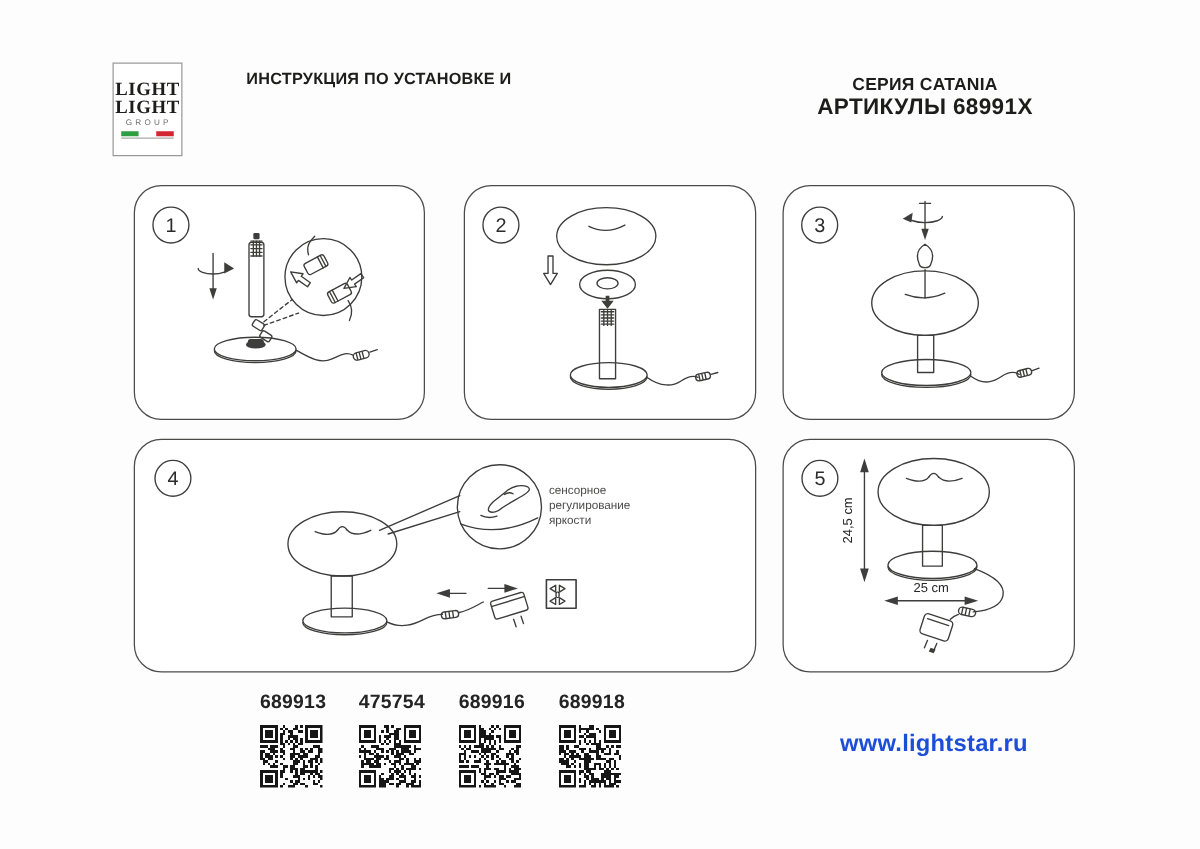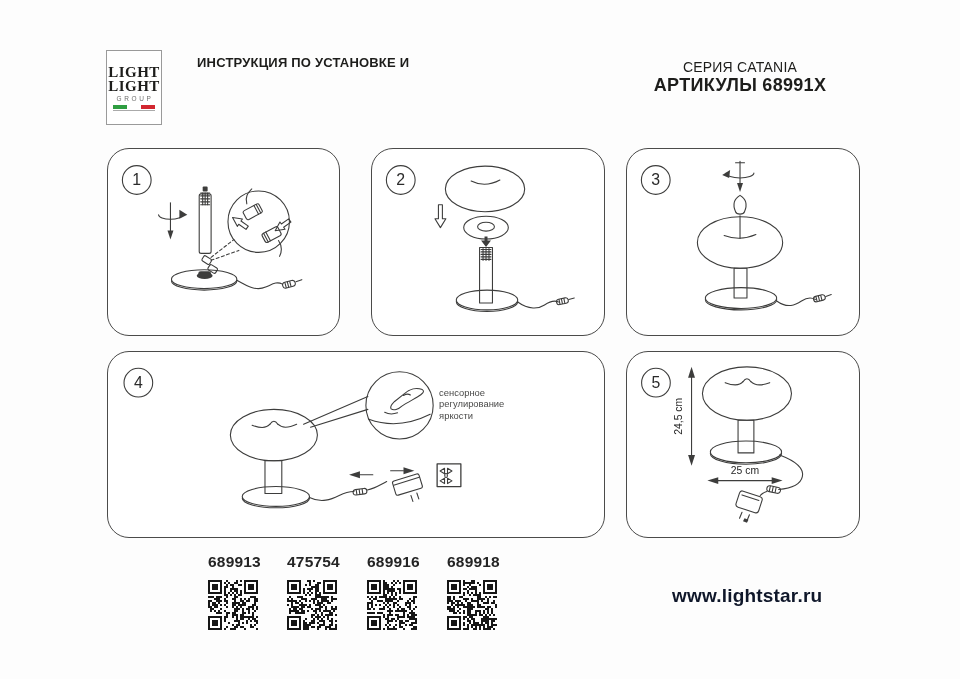--- a/index.html
+++ b/index.html
@@ -4,36 +4,36 @@
 <style>
   html,body{margin:0;padding:0;}
   body{
     width:960px;height:679px;position:relative;overflow:hidden;
     background:#fdfdfd;
     font-family:"Liberation Sans", sans-serif;
     color:#1d1d1b;
   }
   
   .logo-box{
-    position:absolute;left:106px;top:50px;width:56px;height:75px;
+    position:absolute;left:90px;top:50px;width:56px;height:75px;
     border:1px solid #9a9a9a;background:#fff;box-sizing:border-box;
     display:flex;flex-direction:column;align-items:center;justify-content:center;
   }
   .logo-word{font-family:"Liberation Serif", serif;font-weight:700;font-size:15px;line-height:14px;letter-spacing:.5px;color:#1d1d1b;}
   .logo-group{font-size:6.5px;letter-spacing:2.6px;color:#6d6d6c;margin-top:2px;margin-left:2px;}
   .logo-flag{display:flex;width:42px;height:5px;margin-top:3px;border-bottom:1px solid #aaa;}
   .logo-flag span{flex:1;height:4px;}
   .doc-title{
     position:absolute;left:197px;top:52px;width:330px;
     font-size:13px;font-weight:700;line-height:21px;letter-spacing:.2px;
   }
   .series-block{
     position:absolute;left:640px;top:59px;width:200px;text-align:center;
   }
-  .series-line{font-size:14px;font-weight:400;letter-spacing:.2px;}
+  .series-line{font-size:14px;font-weight:700;letter-spacing:.2px;}
   .articles-line{font-size:18px;font-weight:700;margin-top:0;letter-spacing:.3px;}
   
   .panel{
     position:absolute;border:1px solid #4b4b4a;border-radius:22px;
     background:#fff;box-sizing:border-box;
   }
   #p1{left:107px;top:148px;width:233px;height:188px;}
   #p2{left:371px;top:148px;width:234px;height:188px;}
   #p3{left:626px;top:148px;width:234px;height:188px;}
   #p4{left:107px;top:351px;width:498px;height:187px;}
@@ -45,21 +45,21 @@
   .svgnote{font:9.5px "Liberation Sans", sans-serif;fill:#4a4a49;}
   .svgdim{font:10.5px "Liberation Sans", sans-serif;fill:#262626;}
   .svgsock{font:700 7.5px "Liberation Sans", sans-serif;fill:#262626;}
   
   .qr-col{position:absolute;top:553px;width:52px;text-align:center;}
   #qr0{left:208px;} #qr1{left:287px;} #qr2{left:367px;} #qr3{left:447px;}
   .qr-num{font-size:15.5px;font-weight:700;letter-spacing:.2px;color:#242424;}
   .qr-img{margin-top:9px;width:50px;height:50px;}
   .website{
     position:absolute;left:672px;top:585px;
-    font-size:19px;font-weight:700;color:#0f172a;letter-spacing:.2px;
+    font-size:19px;font-weight:700;color:#1d4ed8;letter-spacing:.2px;
   }
 </style>
 </head>
 <body>
 
 <div class="logo-box">
   <div class="logo-word">LIGHT</div>
   <div class="logo-word">LIGHT</div>
   <div class="logo-group">GROUP</div>
   <div class="logo-flag">

